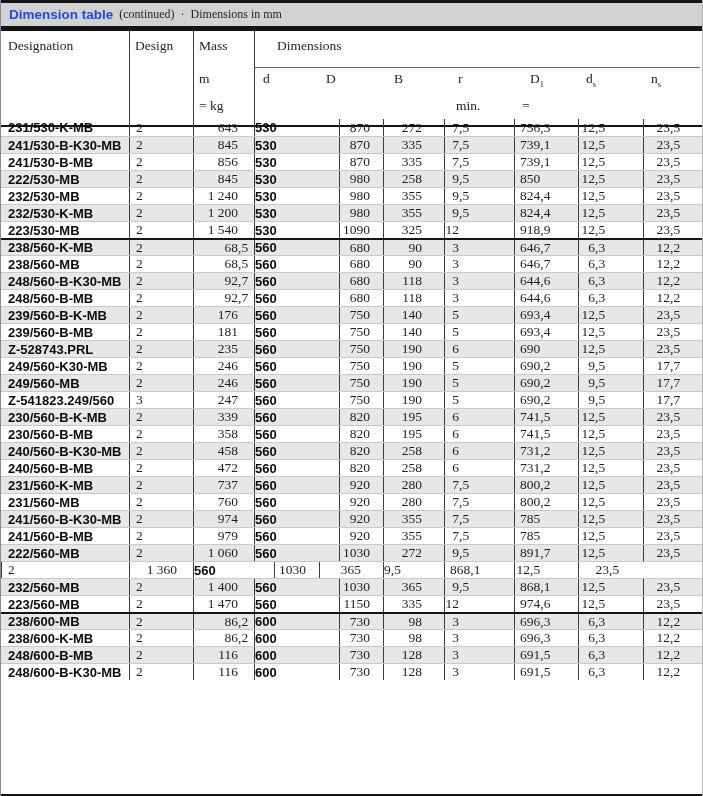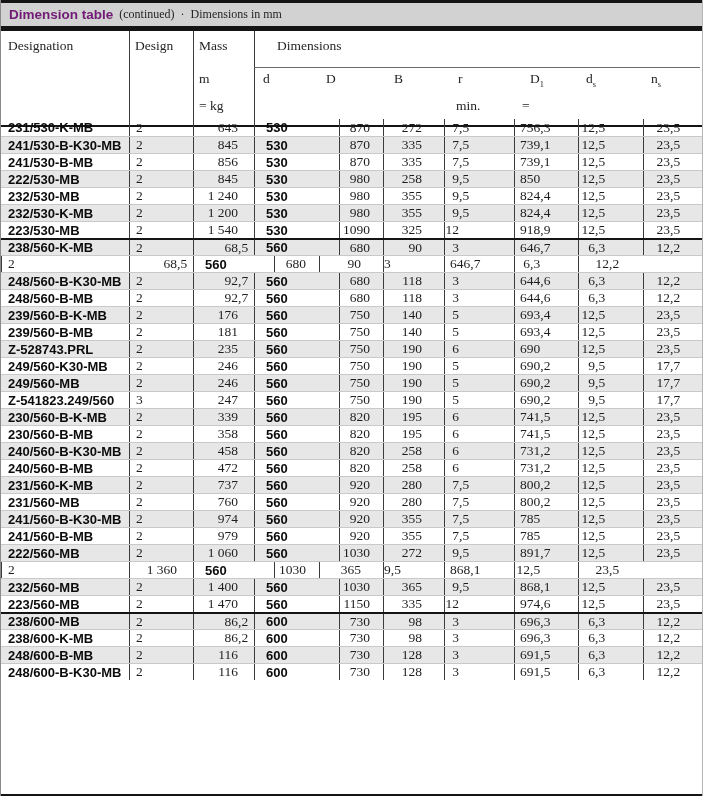--- a/index.html
+++ b/index.html
@@ -19,21 +19,21 @@
   .title-bar {
     position: absolute; top: 0; left: 0; right: 0; height: 31px;
     background: #d2d2d2;
     border-top: 3px solid #141414;
     border-bottom: 5px solid #141414;
     display: flex; align-items: center;
     padding-left: 8px; gap: 6px;
   }
   .t-main {
     font-family: "Liberation Sans", sans-serif;
-    font-weight: bold; font-size: 13.5px; color: #701a75;
+    font-weight: bold; font-size: 13.5px; color: #1d4ed8;
   }
   .t-rest { font-size: 12px; color: #242424; }
   
   .thead {
     position: absolute; top: 31px; left: 0; right: 0; height: 96px;
     background: #fff;
     border-bottom: 2px solid #141414;
   }
   .thead .lbl { position: absolute; font-size: 13.5px; color: #242424; white-space: nowrap; }
   .vline { position: absolute; top: 0; bottom: 0; width: 1px; background: #3c3c3c; }
@@ -58,21 +58,21 @@
     border-left: 1px solid #3c3c3c;
     overflow: hidden; white-space: nowrap;
   }
   .cell.c0 {
     border-left: none; padding-left: 7px;
     font-family: "Liberation Sans", sans-serif;
     font-weight: bold; font-size: 13px; color: #0c0c0c;
   }
   .c1 { padding-left: 6px; }
   .c3 {
-    padding-left: 11px;
+    padding-left: 0;
     font-family: "Liberation Sans", sans-serif;
     font-weight: bold; font-size: 13px; color: #0c0c0c;
   }
   .c4 { justify-content: flex-end; padding-right: 13px; margin-left: 20px; }
   .c5 { justify-content: flex-end; padding-right: 22px; }
   .c7 { padding-left: 5px; }
   
   .cell .i { flex: 1; text-align: right; }
   .cell .f { text-align: left; }
   .c2 .f { width: 16px; }
@@ -307,20 +307,21 @@
         <div class="cell c8">
           <span class="i">6</span>
           <span class="f">,3</span>
         </div>
         <div class="cell c9">
           <span class="i">12</span>
           <span class="f">,2</span>
         </div>
       </div>
       <div class="row">
+        <div class="cell c0">238/560-MB</div>
         <div class="cell c1">2</div>
         <div class="cell c2">
           <span class="i">68</span>
           <span class="f">,5</span>
         </div>
         <div class="cell c3">560</div>
         <div class="cell c4">680</div>
         <div class="cell c5">90</div>
         <div class="cell c6">
           <span class="i">3</span>

